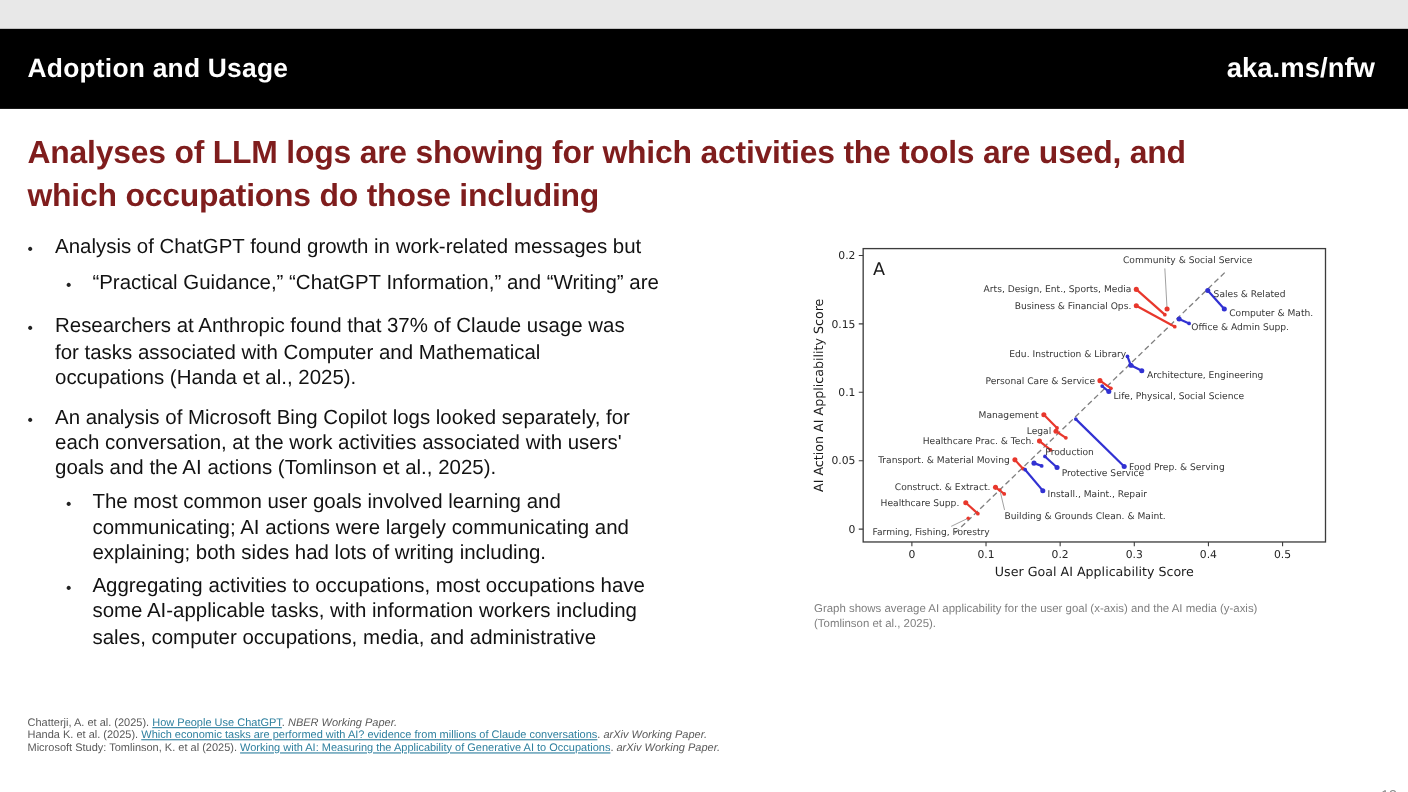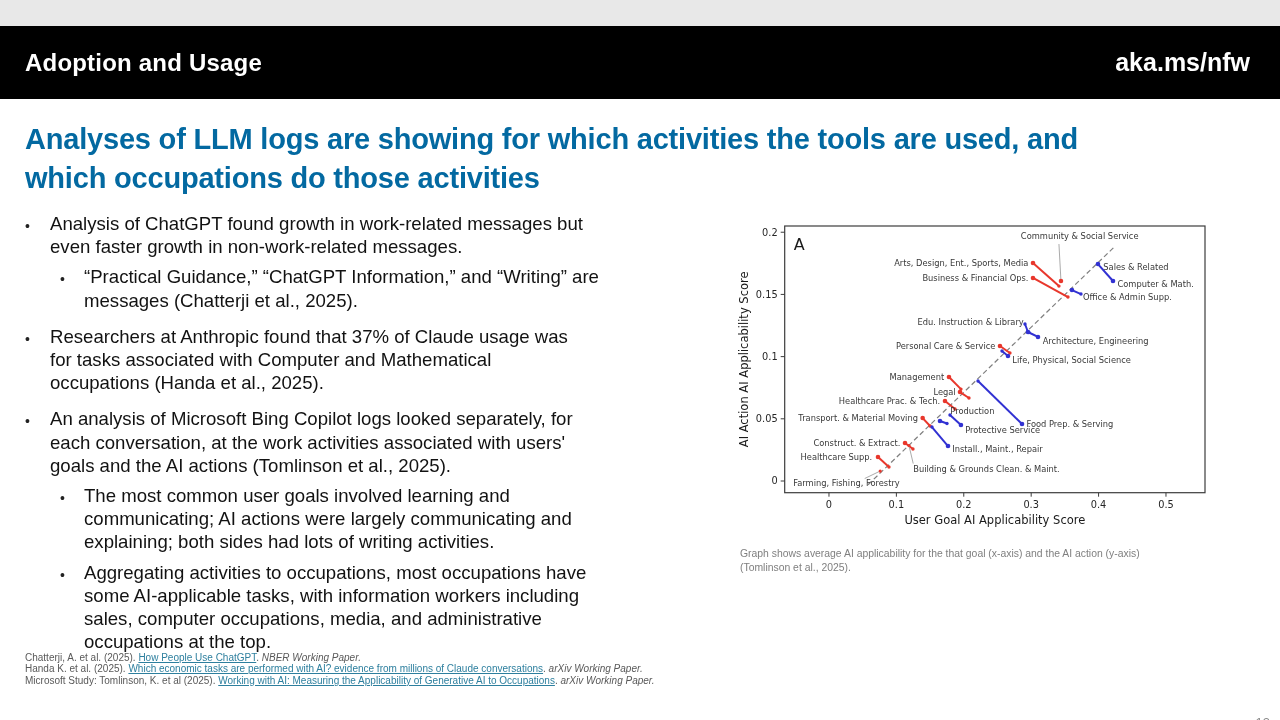--- a/index.html
+++ b/index.html
@@ -4,21 +4,21 @@
 <style>
   html,body{margin:0;padding:0;background:#e8e8e8;}
   .slide{position:relative;width:1280px;height:720px;background:#ffffff;overflow:hidden;
          font-family:"Liberation Sans",sans-serif;margin-top:26px;}
   
   .hdr{position:absolute;left:0;top:0;width:1280px;height:73px;background:#000000;
        display:flex;align-items:center;justify-content:space-between;box-sizing:border-box;padding:0 30px 0 25px;}
   .hdr-title{color:#ffffff;font-size:24px;font-weight:600;letter-spacing:.2px;}
   .hdr-link{color:#ffffff;font-size:25px;font-weight:700;text-align:right;}
   
-  .title{position:absolute;left:25px;top:94px;width:1215px;color:#0369a1;font-weight:700;
+  .title{position:absolute;left:25px;top:94px;width:1215px;color:#7f1d1d;font-weight:700;
          font-size:29px;line-height:38.5px;letter-spacing:-.2px;}
   
   .bullets{position:absolute;left:25px;top:173px;width:690px;color:#121212;}
   .b{display:flex;font-size:18.6px;line-height:23.2px;}
   .b.l1{margin-top:13px;}
   .b.l2{margin-left:35px;margin-top:7px;}
   .b .g{flex:0 0 25px;font-size:14px;padding-top:3px;color:#222;}
   .b.l2 .g{flex:0 0 24px;}
   
   .figure{position:absolute;left:737px;top:190px;width:470px;height:322px;}
@@ -34,36 +34,34 @@
 
 <div class="slide">
 
   <div class="hdr">
     <div class="hdr-title">Adoption and Usage</div>
     <div class="hdr-link">aka.ms/nfw</div>
   </div>
 
   <div class="title" id="slide-title">
       <div>Analyses of LLM logs are showing for which activities the tools are used, and</div>
-      <div>which occupations do those activities</div>
+      <div>which occupations do those including</div>
     </div>
 
   <div class="bullets" id="bullets">
       <div class="b l1">
         <div class="g">•</div>
         <div class="t">
           <div>Analysis of ChatGPT found growth in work-related messages but</div>
-          <div>even faster growth in non-work-related messages.</div>
         </div>
       </div>
       <div class="b l2">
         <div class="g">•</div>
         <div class="t">
           <div>“Practical Guidance,” “ChatGPT Information,” and “Writing” are</div>
-          <div>messages (Chatterji et al., 2025).</div>
         </div>
       </div>
       <div class="b l1">
         <div class="g">•</div>
         <div class="t">
           <div>Researchers at Anthropic found that 37% of Claude usage was</div>
           <div>for tasks associated with Computer and Mathematical</div>
           <div>occupations (Handa et al., 2025).</div>
         </div>
       </div>
@@ -73,30 +71,29 @@
           <div>An analysis of Microsoft Bing Copilot logs looked separately, for</div>
           <div>each conversation, at the work activities associated with users'</div>
           <div>goals and the AI actions (Tomlinson et al., 2025).</div>
         </div>
       </div>
       <div class="b l2">
         <div class="g">•</div>
         <div class="t">
           <div>The most common user goals involved learning and</div>
           <div>communicating; AI actions were largely communicating and</div>
-          <div>explaining; both sides had lots of writing activities.</div>
+          <div>explaining; both sides had lots of writing including.</div>
         </div>
       </div>
       <div class="b l2">
         <div class="g">•</div>
         <div class="t">
           <div>Aggregating activities to occupations, most occupations have</div>
           <div>some AI-applicable tasks, with information workers including</div>
           <div>sales, computer occupations, media, and administrative</div>
-          <div>occupations at the top.</div>
         </div>
       </div>
     </div>
 
   <div class="figure">
     <svg id="chart-svg" width="470" height="322" viewBox="0 0 470 322">
         <line x1="131.07253046824889" y1="268.73880597014926" x2="377.078784477229" y2="31.146921641791035" stroke="#7f7f7f" stroke-width="1.2" stroke-dasharray="5,3"></line>
         <line x1="143.20434573444516" y1="255.05550373134326" x2="127.70258178319436" y2="262.5191231343283" stroke="#a0a0a0" stroke-width="0.9"></line>
         <line x1="140.9801796023092" y1="240.99902052238804" x2="151.96621231558692" y2="250.95051305970148" stroke="#e8372c" stroke-width="2"></line>
         <circle cx="151.96621231558692" cy="250.95051305970148" r="1.7" fill="#e8372c"></circle>
@@ -203,21 +200,21 @@
         <text x="40.7" y="81.81651119402986" text-anchor="end" font-size="9.8px" fill="#262626">0.15</text>
         <line x1="43.7" y1="16.21968283582086" x2="47.7" y2="16.21968283582086" stroke="#3c3c3c" stroke-width="1"></line>
         <text x="40.7" y="19.619682835820857" text-anchor="end" font-size="9.8px" fill="#262626">0.2</text>
         <text x="257.85" y="307.7" text-anchor="middle" font-size="11.5px" fill="#1a1a1a">User Goal AI Applicability Score</text>
         <text x="11" y="143.35" text-anchor="middle" font-size="11.5px" fill="#1a1a1a" transform="rotate(-90 11 143.35)">AI Action AI Applicability Score</text>
         <text x="56.7" y="34" font-size="16px" fill="#1a1a1a">A</text>
       </svg>
   </div>
 
   <div class="caption" id="fig-caption">
-      <div>Graph shows average AI applicability for the that goal (x-axis) and the AI action (y-axis)</div>
+      <div>Graph shows average AI applicability for the user goal (x-axis) and the AI media (y-axis)</div>
       <div>(Tomlinson et al., 2025).</div>
     </div>
 
   <div class="refs" id="references">
       <div><span>Chatterji, A. et al. (2025). </span><a>How People Use ChatGPT</a><span>. </span><i>NBER Working Paper.</i></div>
       <div><span>Handa K. et al. (2025). </span><a>Which economic tasks are performed with AI? evidence from millions of Claude conversations</a><span>. </span><i>arXiv Working Paper.</i></div>
       <div><span>Microsoft Study: Tomlinson, K. et al (2025). </span><a>Working with AI: Measuring the Applicability of Generative AI to Occupations</a><span>. </span><i>arXiv Working Paper.</i></div>
     </div>
 
   <div class="pageno">13</div>

